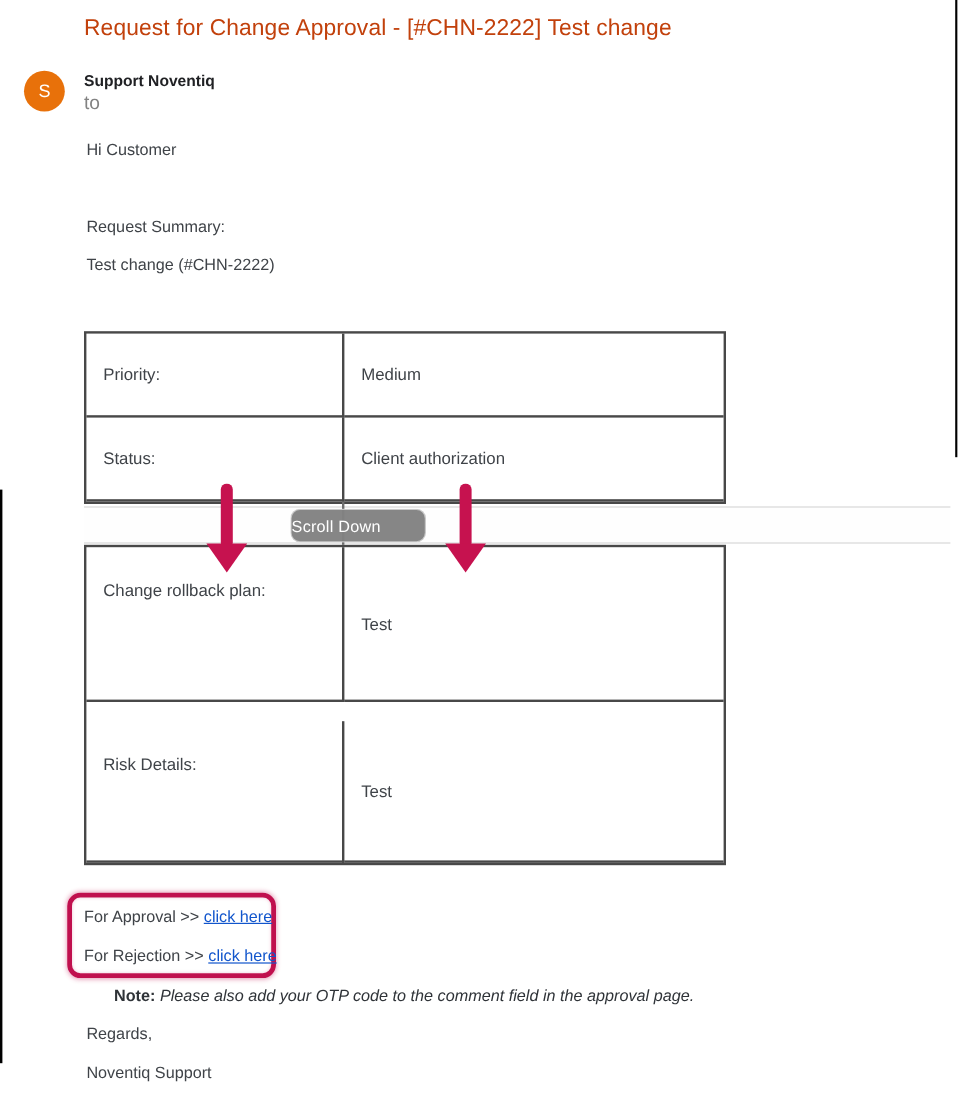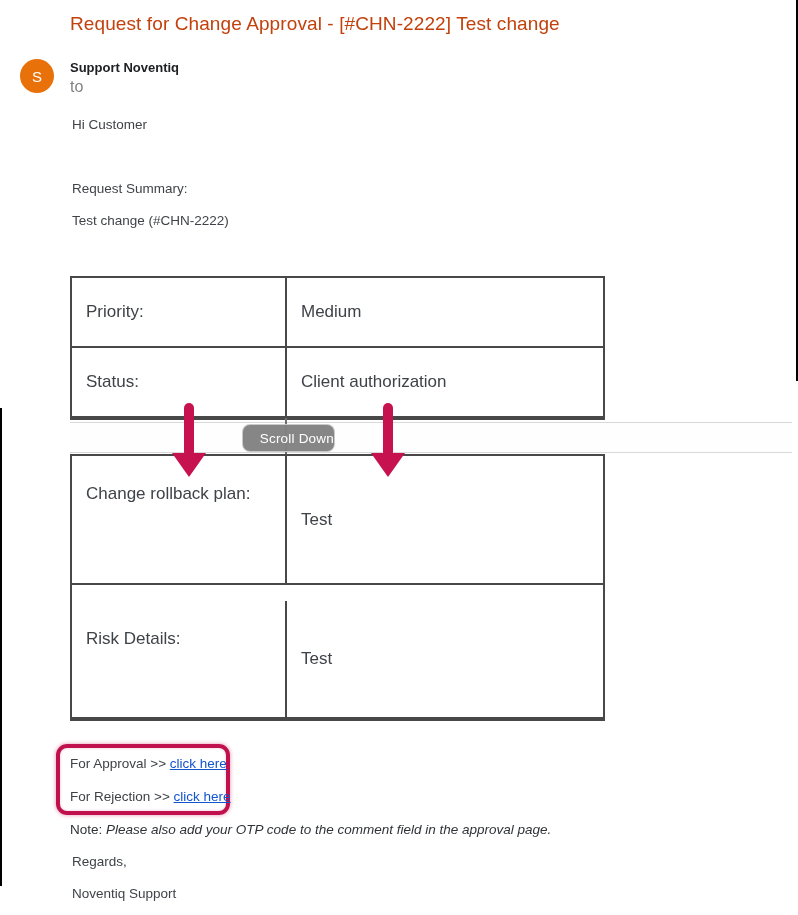--- a/index.html
+++ b/index.html
@@ -58,21 +58,21 @@
     position: absolute; left: 70px; width: 535px;
     border: 2px solid #484848;
     display: grid;
     grid-template-columns: 215px 1fr;
     background: #ffffff;
   }
   .table-top { top: 276px; }
   .table-bottom { top: 454px; }
   .cell {
     border-bottom: 2px solid #484848;
-    font-size: 17px; color: #3f4348;
+    font-size: 14px; color: #3f4348;
     padding-left: 14px;
     display: flex; align-items: center;
   }
   .cell.label-col { border-right: 2px solid #484848; }
   .table-top .cell { height: 70px; }
   .table-bottom .cell.tall-1 { height: 129px; }
   .table-bottom .cell.tall-2 { height: 118px; margin-top: 16px; }
   .table-bottom .cell.label-col { align-items: flex-start; padding-top: 28px; }
 
   
@@ -89,26 +89,26 @@
   }
 
   
   .scroll-arrow {
     position: absolute; top: 403px; width: 38px; height: 76px;
   }
   .arrow-left  { left: 170px; }
   .arrow-right { left: 369px; }
   .scroll-badge {
     position: absolute; left: 242px; top: 424px;
-    width: 93px; height: 28px;
+    width: 113px; height: 28px;
     background: rgba(130,130,130,0.97);
     border: 1px solid rgba(255,255,255,0.55);
     border-radius: 8px;
     color: #ffffff; font-size: 13.5px; font-weight: 500;
-    display: flex; align-items: center; justify-content: flex-end;
+    display: flex; align-items: center; justify-content: flex-start;
     letter-spacing: 0.2px;
   }
   .highlight-box {
     position: absolute; left: 56px; top: 744px;
     width: 174px; height: 71px;
     border: 4px solid #C0104E;
     border-radius: 11px;
     box-shadow: 0 0 4px rgba(192,16,78,0.45), inset 0 0 3px rgba(192,16,78,0.25);
   }
   .action-line {
@@ -117,21 +117,21 @@
   }
   .line-approval { top: 756px; }
   .line-rejection { top: 789px; }
   .action-line a {
     color: #1155CC; text-decoration: underline; cursor: pointer;
   }
   .note-line {
     position: absolute; left: 70px; top: 822px;
     font-size: 13.5px; color: #2f3338;
   }
-  .note-label { font-weight: 400; font-style: normal; }
+  .note-label { font-weight: 700; font-style: normal; margin-left: 25px; }
   .note-text { font-style: italic; }
   .p-regards { top: 854px; }
   .p-signature { top: 886px; }
 </style>
 </head>
 <body>
 
 <div class="page">
 
   <div class="crop-border-right"></div>

